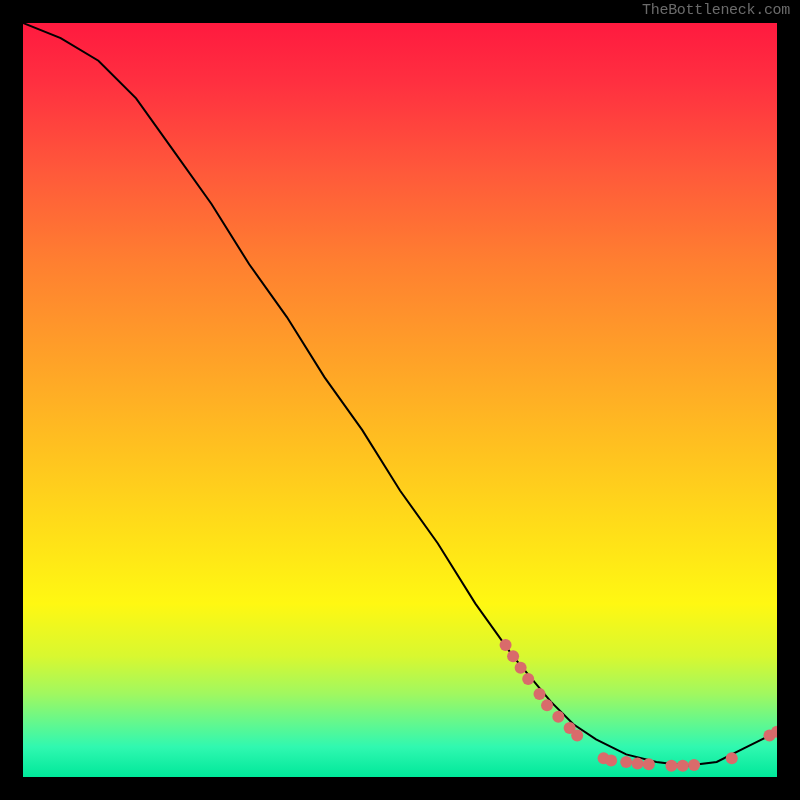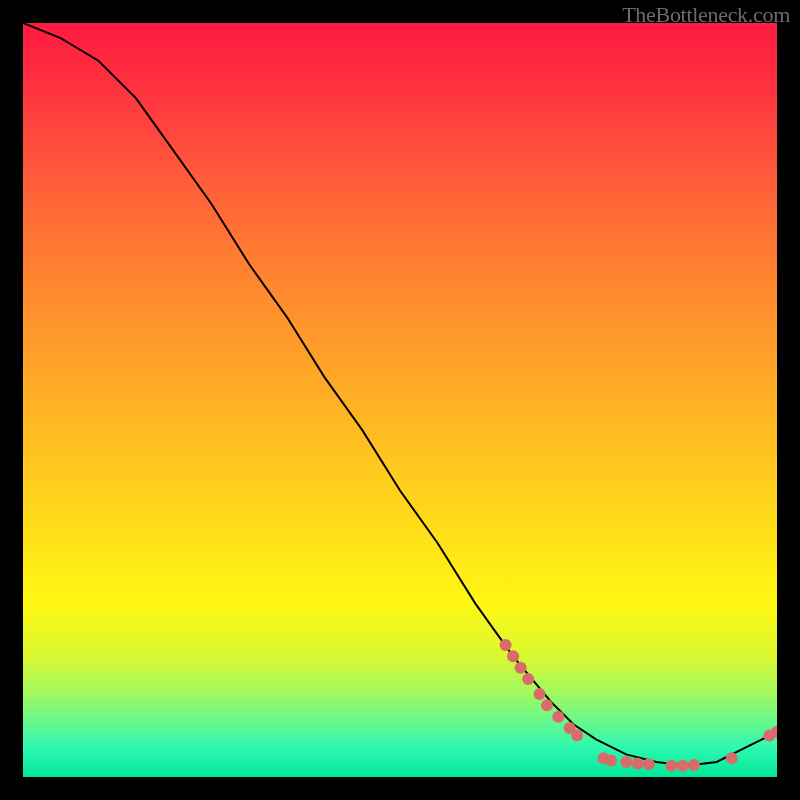--- a/index.html
+++ b/index.html
@@ -36,22 +36,22 @@
     position: absolute;
     left: 23px;
     top: 23px;
     width: 754px;
     height: 754px;
   }
   .attribution {
     position: absolute;
     top: 2px;
     right: 10px;
-    font-family: Liberation Serif, serif;
-    font-size: 22px;
+    font-family: Liberation Mono, monospace;
+    font-size: 15px;
     color: #6b6b6b;
     font-weight: 500;
     letter-spacing: -0.3px;
   }
 </style>
 </head>
 <body>
 
 <div class="canvas">
   <div class="plot-bg"></div>

